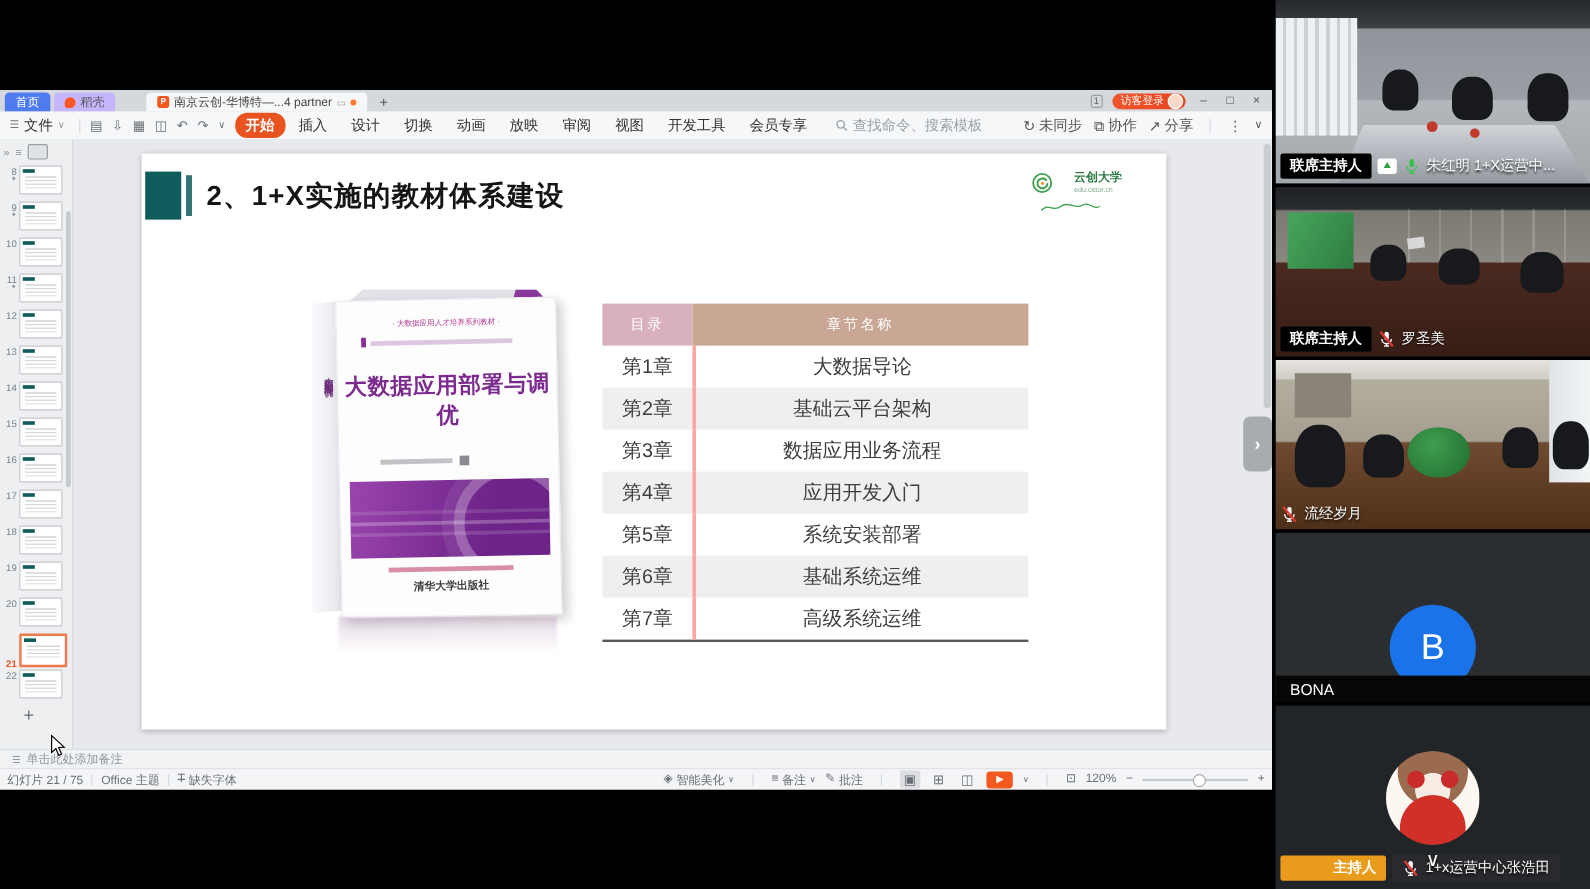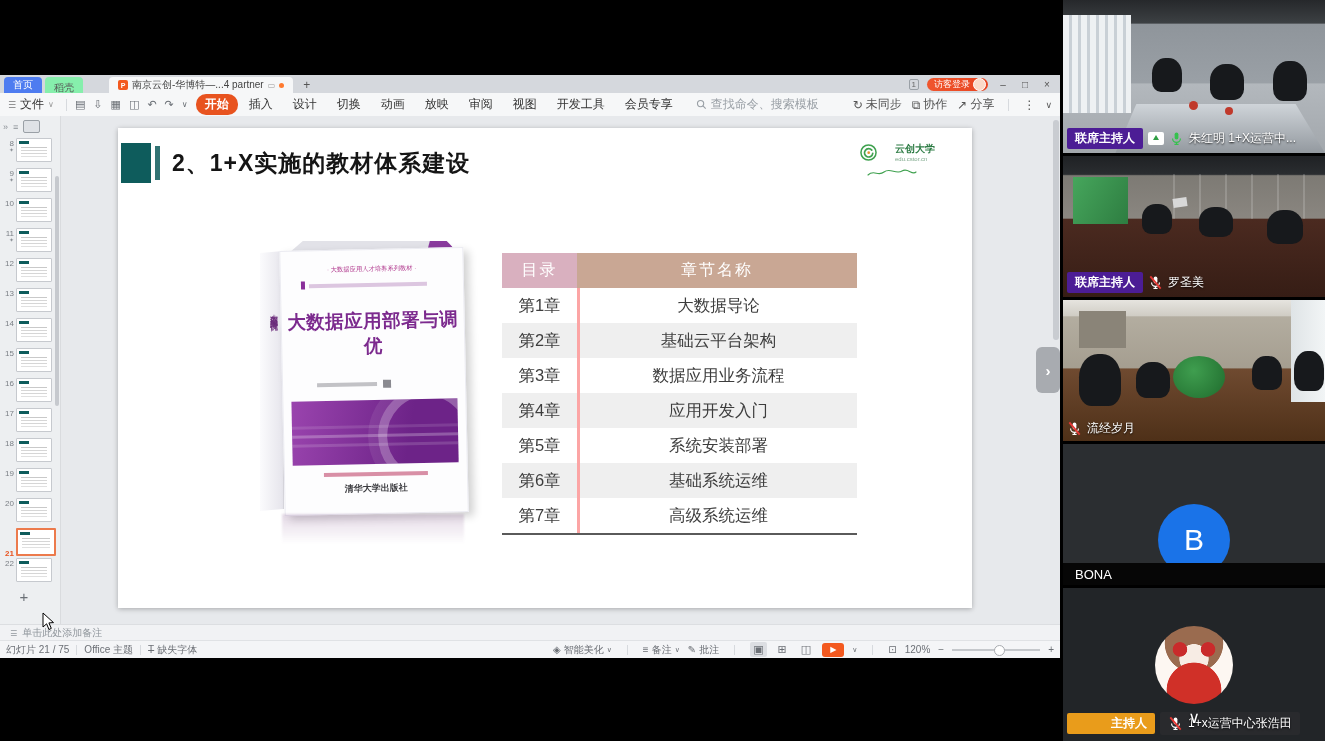--- a/index.html
+++ b/index.html
@@ -8,21 +8,21 @@
   #root{position:absolute;inset:0;}
   .abs{position:absolute;}
 
   
   .wps{position:absolute;left:0;top:75px;width:1060px;height:583px;background:#f6f7f8;overflow:hidden;}
 
   
   .tabbar{position:absolute;left:0;top:0;right:0;height:18px;background:#d5d8dd;display:flex;align-items:flex-end;font-size:10px;color:#333;}
   .tab{display:flex;align-items:center;gap:4px;height:16px;padding:0 9px;border-radius:4px 4px 0 0;white-space:nowrap;}
   .tab-home{background:#4e7cf0;color:#fff;margin-left:4px;}
-  .tab-docer{background:#86efac;color:#555;margin-left:3px;flex-direction:column;}
+  .tab-docer{background:#c4b5fd;color:#555;margin-left:3px;}
   .tab-doc{background:#f6f7f8;color:#444;margin-left:26px;}
   .docer-flame{width:9px;height:9px;border-radius:50% 50% 50% 2px;background:#ff5722;display:inline-block;}
   .p-icon{width:10px;height:10px;border-radius:2px;background:#f3591f;color:#fff;font-size:7px;font-weight:bold;display:flex;align-items:center;justify-content:center;}
   .tab-comment{font-size:8px;color:#999;}
   .dirty-dot{width:5px;height:5px;border-radius:50%;background:#ff7a2f;display:inline-block;}
   .tab-add{margin-left:10px;color:#555;font-size:12px;line-height:16px;}
   .tabbar-right{margin-left:auto;display:flex;align-items:center;gap:8px;padding-right:6px;height:100%;}
   .win-badge{border:1px solid #9aa0a6;color:#666;font-size:8px;padding:0 2px;border-radius:2px;line-height:9px;}
   .guest-pill{background:linear-gradient(90deg,#f0562e,#e8431f);color:#fff;font-size:9px;border-radius:8px;height:13px;display:flex;align-items:center;gap:3px;padding:0 2px 0 7px;}
   .guest-avatar{width:11px;height:11px;border-radius:50%;background:#fbd9c8;border:1px solid #fff;}
@@ -91,21 +91,21 @@
   .bf-band::after{content:"";position:absolute;left:0;top:34px;width:100%;height:3px;background:rgba(255,255,255,.25);box-shadow:0 9px 0 rgba(255,255,255,.15),0 -9px 0 rgba(255,255,255,.12);}
   .bf-tag{position:absolute;left:0;right:0;top:222px;margin:auto;width:104px;height:4px;background:#d88fa6;}
   .bf-pub{position:absolute;left:0;right:0;top:232px;text-align:center;font-size:9px;font-weight:bold;color:#3c3c40;}
   .book-refl{position:absolute;left:27px;top:278px;width:182px;height:30px;background:linear-gradient(180deg,rgba(110,50,120,.18),rgba(110,50,120,0));filter:blur(1px);}
 
   
   .ch-table{position:absolute;left:384px;top:125px;width:355px;border-bottom:2px solid #5a5a5a;}
   .ch-head{display:grid;grid-template-columns:75px 1fr;height:35px;}
   .ch-head .h1{background:#d9b0bf;}
   .ch-head .h2{background:#c9a794;}
-  .ch-head div{color:#fff;font-size:16px;display:flex;align-items:center;justify-content:center;letter-spacing:2px;}
+  .ch-head div{color:#fff;font-size:12px;display:flex;align-items:center;justify-content:center;letter-spacing:2px;}
   .ch-row{display:grid;grid-template-columns:75px 1fr;height:35px;font-size:16.5px;color:#3d3d3d;}
   .ch-row:nth-child(even){background:#efefef;}
   .ch-row div{display:flex;align-items:center;justify-content:center;}
   .ch-row div:last-child{border-left:3px solid #fca5a5;}
 
   
   .notesbar{position:absolute;left:0;right:0;bottom:17px;height:16px;background:#f1f2f4;border-top:1px solid #dcdee1;display:flex;align-items:center;gap:5px;padding-left:10px;font-size:10px;color:#90969c;}
   .statusbar{position:absolute;left:0;right:0;bottom:0;height:17px;background:#f4f5f7;border-top:1px solid #e0e2e5;display:flex;align-items:center;font-size:10px;color:#6b6f75;padding:0 6px;}
   .sb-sep{width:1px;height:10px;background:#d7dade;margin:0 7px;}
   .sb-right{margin-left:auto;display:flex;align-items:center;gap:8px;}
@@ -121,21 +121,21 @@
   
   .cursor{position:absolute;left:42px;top:612px;z-index:9;}
 
   
   .meet{position:absolute;left:1063px;top:0;width:262px;height:741px;background:#000;}
   .vpanel{position:absolute;left:0;width:262px;overflow:hidden;background:#222528;}
   .photo{position:absolute;inset:0;}
   .fig{position:absolute;background:#17191c;border-radius:45% 45% 30% 30%;}
   .vlabel{position:absolute;left:4px;bottom:4px;display:flex;align-items:center;gap:5px;z-index:4;}
   .badge{font-size:12px;font-weight:bold;color:#fff;padding:2px 8px;border-radius:2px;white-space:nowrap;}
-  .badge.green{background:#4c1d95;}
+  .badge.green{background:#000000;}
   .badge.orange{background:#e99c1b;padding-left:44px;}
   .vname{color:#fff;font-size:12px;text-shadow:0 1px 2px rgba(0,0,0,.9);white-space:nowrap;}
   .mic{width:15px;height:15px;flex:0 0 auto;}
   .share-ind{width:16px;height:13px;background:#fff;border-radius:2px;position:relative;flex:0 0 auto;}
   .share-ind::after{content:"";position:absolute;left:5px;top:3px;border-left:3px solid transparent;border-right:3px solid transparent;border-bottom:5px solid #2f9e44;}
   .b-avatar{position:absolute;left:50%;top:60px;width:72px;height:72px;margin-left:-36px;border-radius:50%;background:#1a73e8;color:#fff;font-size:30px;display:flex;align-items:center;justify-content:center;}
   .bona-strip{position:absolute;left:0;right:0;bottom:0;height:22px;background:#060606;color:#fff;font-size:13px;display:flex;align-items:center;padding-left:12px;}
   .anime-avatar{position:absolute;left:50%;top:38px;width:78px;height:78px;margin-left:-39px;border-radius:50%;
     background:
       radial-gradient(circle at 50% 82%, #d03028 0 36%, transparent 37%),

